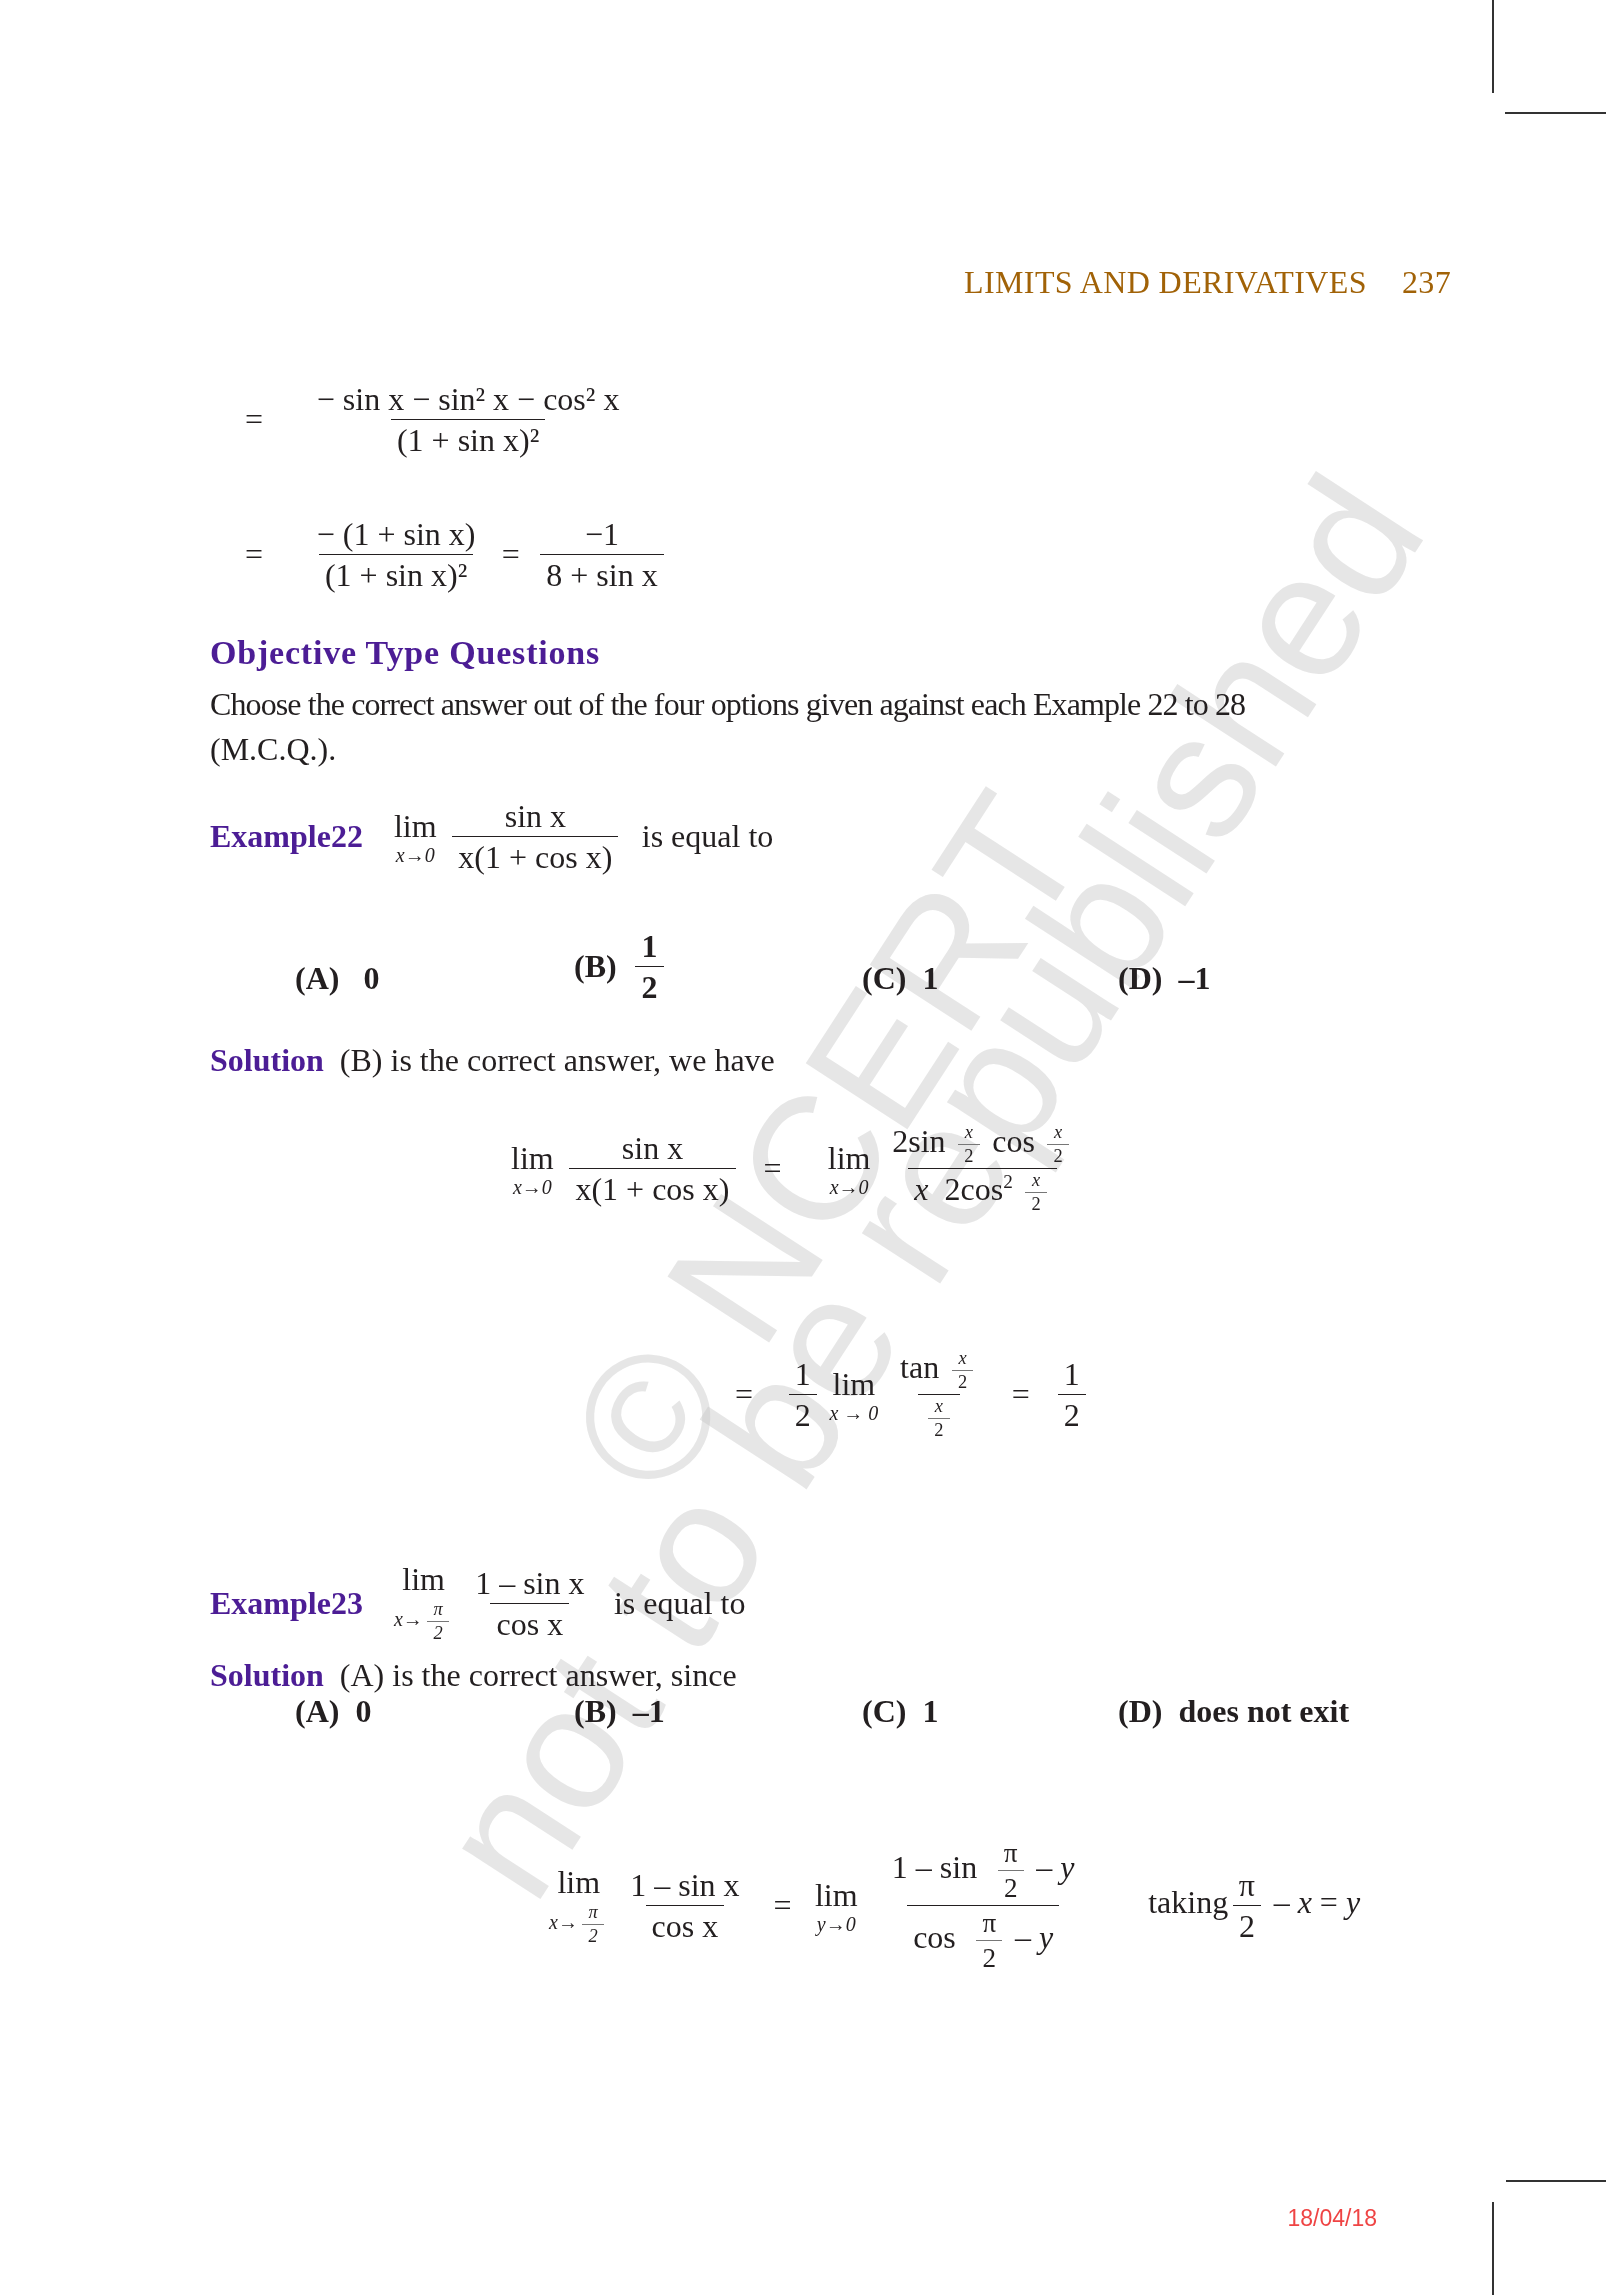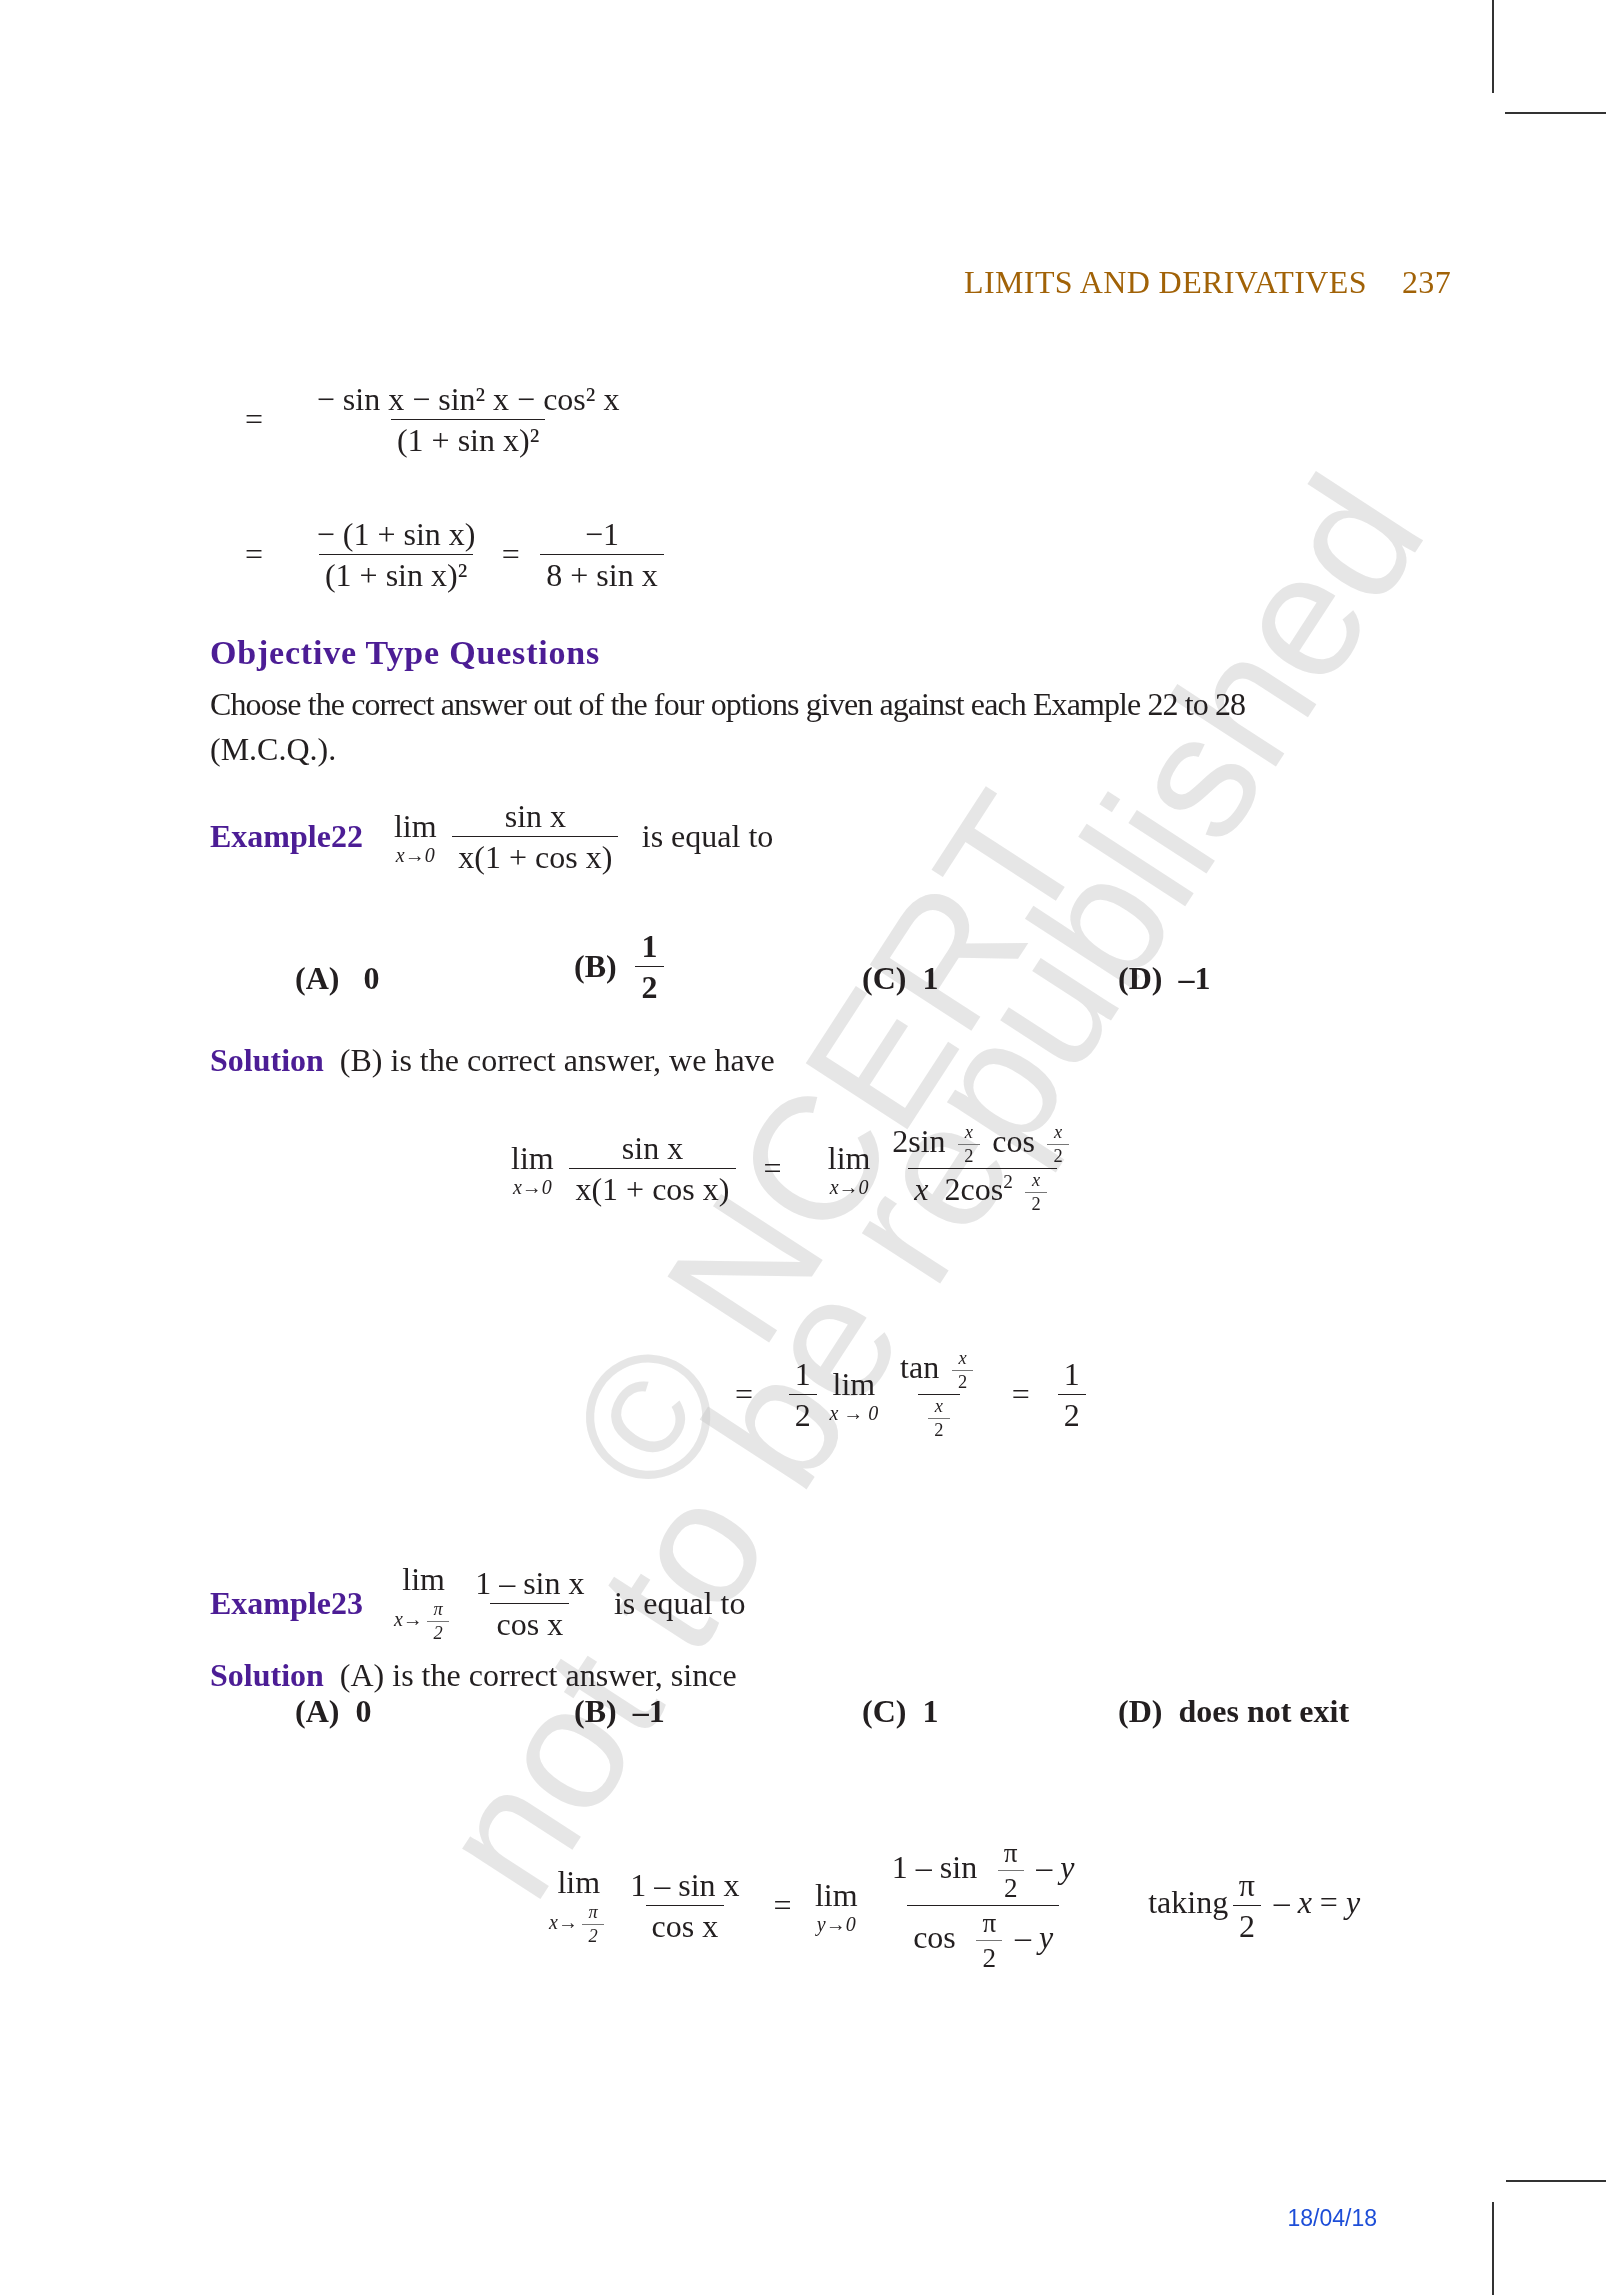--- a/index.html
+++ b/index.html
@@ -21,21 +21,21 @@
   .frac.tiny { font-size: 18.4px; }
   .frac.tiny > .den { border-top: 1.1px solid #777; }
   .lim { display: inline-flex; flex-direction: column; align-items: center; vertical-align: middle; margin-right: 3.1px; }
   .lim .sub { font-size: 20px; line-height: 1.0; font-style: italic; }
   sup { font-size: 0.6em; }
   .eq { display: inline-block; margin: 0 15.3px; vertical-align: middle; }
   .opt { position: absolute; font-size: 32px; white-space: nowrap; font-weight: bold; }
   .watermark { position: absolute; font-family: "Liberation Sans", "DejaVu Sans", sans-serif;
                color: rgba(200,200,200,0.45); font-size: 176px; transform-origin: left top;
                white-space: nowrap; pointer-events: none; }
-  .date { right: 230px; top: 2205px; font-family: "Liberation Sans", sans-serif; font-size: 23px; color: #1d4ed8; }
+  .date { right: 230px; top: 2205px; font-family: "Liberation Sans", sans-serif; font-size: 23px; color: #ef4444; }
 </style>
 </head>
 <body>
 
 <div class="crop" style="left:1492px;top:0;width:2.3px;height:93px;"></div>
 <div class="crop" style="left:1505px;top:112px;width:102px;height:2.3px;"></div>
 <div class="crop" style="left:1506px;top:2180px;width:101px;height:2.3px;"></div>
 <div class="crop" style="left:1492px;top:2202px;width:2.3px;height:93px;"></div>
 
 <div class="watermark" style="left:528px;top:1416px;transform:rotate(-57deg);">© NCERT</div>

